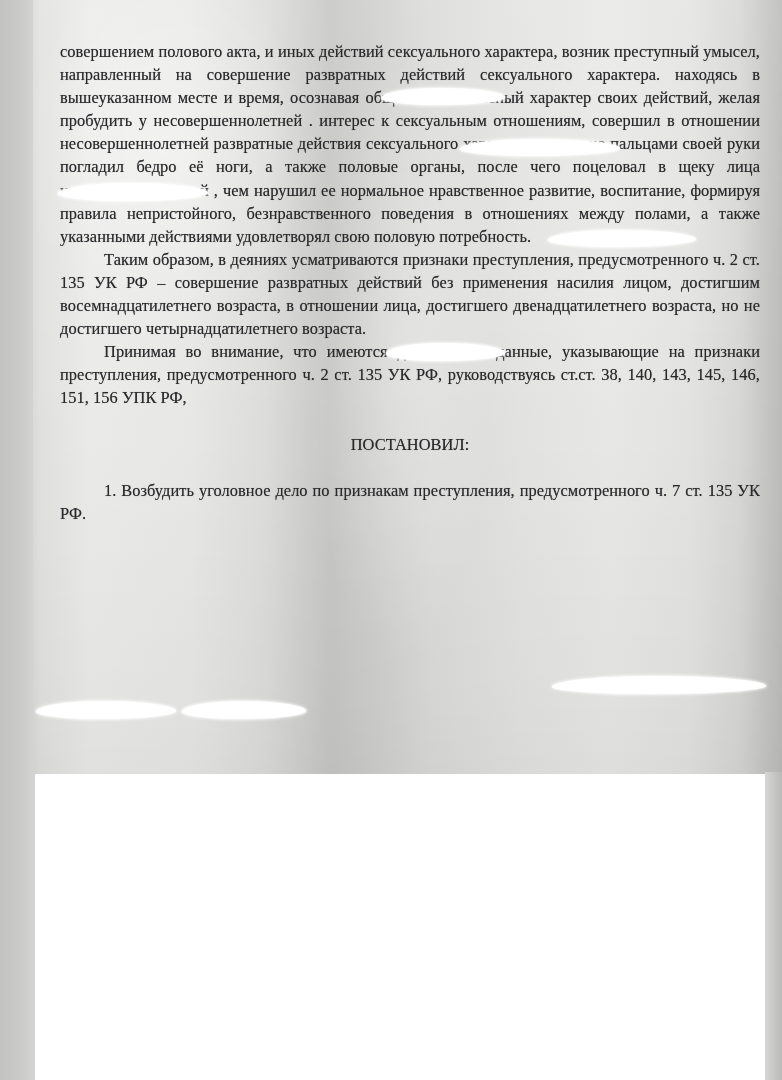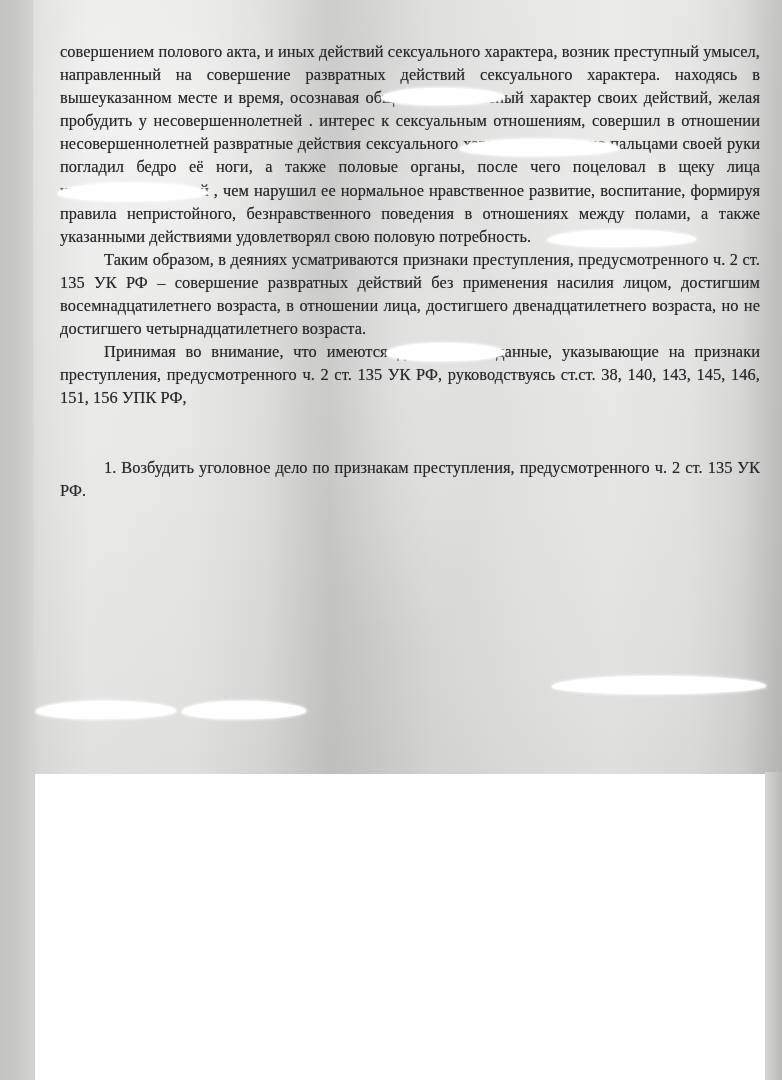--- a/index.html
+++ b/index.html
@@ -143,24 +143,25 @@
   <div class="body-text">
 
     <p>совершением полового акта, и иных действий сексуального характера, возник преступный умысел, направленный на совершение развратных действий сексуального характера.                                   находясь в вышеуказанном месте и время, осознавая общественно-опасный характер своих действий, желая пробудить у несовершеннолетней                                                 . интерес к сексуальным отношениям, совершил в отношении несовершеннолетней                                     развратные действия сексуального характера, а именно пальцами своей руки погладил бедро её ноги, а также половые органы, после чего поцеловал в щеку лица несовершеннолетней                                      , чем нарушил ее нормальное нравственное развитие, воспитание, формируя правила непристойного, безнравственного поведения в отношениях между полами, а также указанными действиями удовлетворял свою половую потребность.</p>
 
     <p class="indent">Таким образом, в деяниях                                  усматриваются признаки преступления, предусмотренного ч. 2 ст. 135 УК РФ – совершение развратных действий без применения насилия лицом, достигшим восемнадцатилетнего возраста, в отношении лица, достигшего двенадцатилетнего возраста, но не достигшего четырнадцатилетнего возраста.</p>
 
     <p class="indent">Принимая во внимание, что имеются достаточные данные, указывающие на признаки преступления, предусмотренного ч. 2 ст. 135 УК РФ, руководствуясь ст.ст. 38, 140, 143, 145, 146, 151, 156 УПК РФ,</p>
 
     <div class="spacer-lg"></div>
 
+    <p class="center">ПОСТАНОВИЛ:</p>
 
     <div class="spacer-md"></div>
 
-    <p class="indent">1.    Возбудить уголовное дело по признакам преступления, предусмотренного ч. 2 ст. 135 УК РФ.</p>
+    <p class="indent">1.    Возбудить уголовное дело по признакам преступления, предусмотренного ч. 7 ст. 135 УК РФ.</p>
 
   </div>
 
   <div class="redaction r-blob" style="left:381px; top:88px; width:124px; height:17px;"></div>
   <div class="redaction r-blob" style="left:460px; top:139px; width:160px; height:17px;"></div>
   <div class="redaction r-blob" style="left:58px; top:183px; width:150px; height:18px;"></div>
   <div class="redaction r-blob" style="left:548px; top:230px; width:148px; height:17px;"></div>
   <div class="redaction r-blob" style="left:386px; top:343px; width:119px; height:18px;"></div>
   <div class="redaction r-blob" style="left:552px; top:676px; width:214px; height:18px;"></div>
   <div class="redaction r-blob" style="left:36px; top:701px; width:140px; height:18px;"></div>

